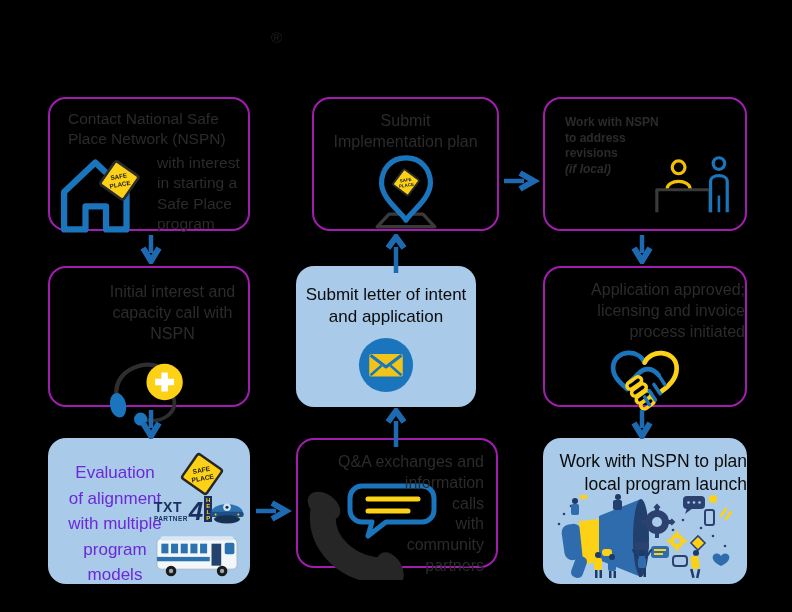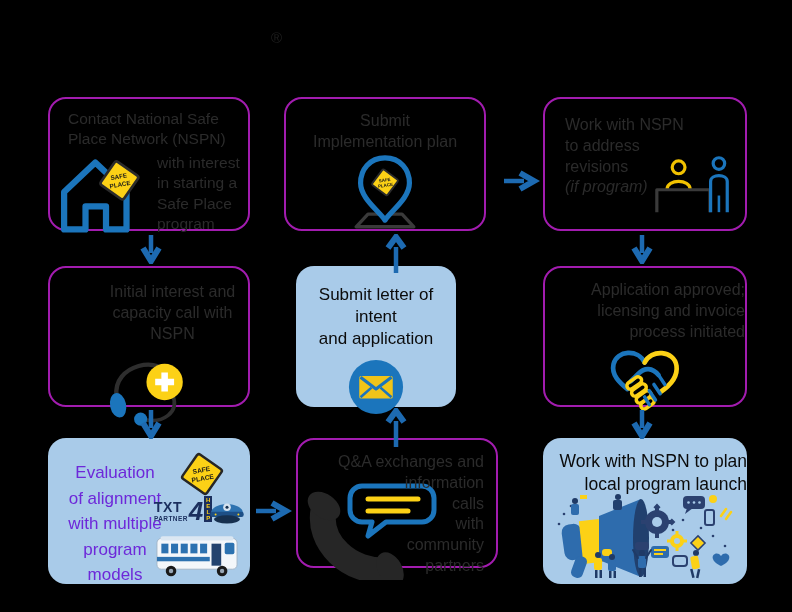--- a/index.html
+++ b/index.html
@@ -17,21 +17,21 @@
   .b1-intro{padding:10px 0 0 18px;font-size:15.5px;line-height:1.3;}
   .b1-row{display:flex;align-items:flex-start;margin-top:2px;}
   .b1-row svg{margin-left:4px;flex:0 0 auto;}
   .b1-detail{margin-left:7px;margin-top:2px;font-size:15.5px;line-height:1.3;}
 
   
   .b2-title{padding-top:12px;font-size:16px;line-height:1.3;text-align:center;}
   .iconcenter{display:flex;justify-content:center;}
 
   
-  .b3-text{padding:16px 16px 0 20px;font-size:16px;line-height:1.3;}
+  .b3-text{padding:16px 16px 0 20px;font-size:12px;line-height:1.3;font-weight:bold;}
   .b3-icon{position:absolute;right:12px;bottom:4px;}
 
   
   .b4-title{padding-top:14px;font-size:16px;line-height:1.3;text-align:center;padding-left:47px;}
 
   
   .b5-title{padding-top:18px;font-size:17px;line-height:1.3;text-align:center;color:#0b0b0b;}
 
   
   .b6-title{padding-top:12px;font-size:16px;line-height:1.3;text-align:right;}
@@ -81,38 +81,38 @@
         <g transform="translate(72,33) rotate(-10)">
           <rect x="-16" y="-16" width="32" height="32" rx="3" transform="rotate(45)" fill="#fcd116" stroke="#2b2b2b" stroke-width="3"></rect>
           <text x="0" y="-2" text-anchor="middle" class="sp-text-sm">SAFE</text>
           <text x="0" y="7" text-anchor="middle" class="sp-text-sm">PLACE</text>
         </g>
       </svg>
       <div class="b1-detail">with interest<br>in starting a<br>Safe Place<br>program</div>
     </div>
   </div>
 
-  <div class="box outlined" style="left:284px;top:97px;width:202px;height:134px">
+  <div class="box outlined" style="left:312px;top:97px;width:187px;height:134px">
     <div class="b2-title">Submit<br>Implementation plan</div>
     <div class="iconcenter" style="margin-top:2px;">
       <svg width="82" height="74" viewBox="0 0 110 100">
         <path d="M32 80 H78 L94 97 H16 Z" fill="none" stroke="#3a3a3a" stroke-width="4.5" stroke-linejoin="round"></path>
         <path d="M55 4 C34 4 22 20 22 38 C22 58 45 74 55 88 C65 74 88 58 88 38 C88 20 76 4 55 4 Z" fill="#000000" stroke="#1b75bc" stroke-width="7" stroke-linejoin="round"></path>
         <g transform="translate(55,37) rotate(-8)">
           <rect x="-13" y="-13" width="26" height="26" rx="2" transform="rotate(45)" fill="#fcd116" stroke="#2b2b2b" stroke-width="2.5"></rect>
           <text x="0" y="-1" text-anchor="middle" class="sp-text-sm" style="font-size:6px">SAFE</text>
           <text x="0" y="6" text-anchor="middle" class="sp-text-sm" style="font-size:6px">PLACE</text>
         </g>
       </svg>
     </div>
   </div>
 
   <div class="box outlined" style="left:543px;top:97px;width:204px;height:134px">
     <div class="b3-text">Work with NSPN<br>to address<br>revisions</div>
-    <div class="b3-text italic" style="padding-top:0;">(if program)</div>
+    <div class="b3-text italic" style="padding-top:0;">(if local)</div>
     <div class="b3-icon">
       <svg width="80" height="74" viewBox="0 0 125 100">
         <circle cx="40" cy="24" r="10" fill="none" stroke="#f2c200" stroke-width="5"></circle>
         <path d="M22 58 C22 42 58 42 58 58" fill="none" stroke="#f2c200" stroke-width="5" stroke-linecap="round"></path>
         <path d="M6 94 V59 H89 V94" fill="none" stroke="#3a3a3a" stroke-width="5" stroke-linejoin="round"></path>
         <circle cx="103" cy="18" r="9" fill="none" stroke="#1b75bc" stroke-width="5"></circle>
         <path d="M90 94 V46 C90 34 116 34 116 46 V94" fill="none" stroke="#1b75bc" stroke-width="5" stroke-linejoin="round"></path>
         <line x1="103" y1="68" x2="103" y2="94" stroke="#1b75bc" stroke-width="4"></line>
       </svg>
     </div>
@@ -125,21 +125,21 @@
         <path d="M13 64 C6 20 76 4 87 40" fill="none" stroke="#2e2e2e" stroke-width="6" stroke-linecap="round"></path>
         <ellipse cx="15" cy="76" rx="11" ry="17" fill="#1b75bc" transform="rotate(-12 15 76)"></ellipse>
         <path d="M90 62 C100 86 76 101 52 96" fill="none" stroke="#2e2e2e" stroke-width="5" stroke-linecap="round"></path>
         <circle cx="79" cy="44" r="25" fill="#fcd116"></circle>
         <path d="M79 31 V57 M66 44 H92" stroke="#ffffff" stroke-width="9"></path>
         <circle cx="46" cy="95" r="9" fill="#1b75bc"></circle>
       </svg>
     </div>
   </div>
 
-  <div class="box filled" style="left:296px;top:266px;width:160px;height:141px">
+  <div class="box filled" style="left:296px;top:266px;width:180px;height:141px">
     <div class="b5-title">Submit letter of intent<br>and application</div>
     <div class="iconcenter" style="margin-top:8px;">
       <svg width="58" height="58" viewBox="0 0 90 90">
         <circle cx="45" cy="45" r="42" fill="#1b75bc"></circle>
         <rect x="19" y="28" width="52" height="35" rx="3" fill="#f0c419"></rect>
         <path d="M21 30 L45 48 L69 30" fill="none" stroke="#1b75bc" stroke-width="5" stroke-linejoin="round"></path>
         <path d="M21 61 L38 46 M69 61 L52 46" stroke="#1b75bc" stroke-width="4" fill="none"></path>
       </svg>
     </div>
   </div>

